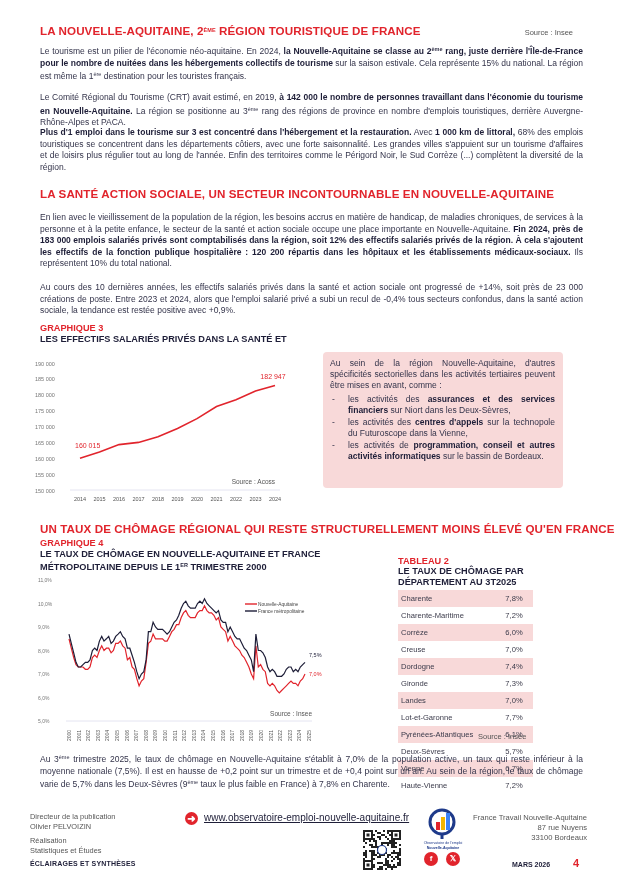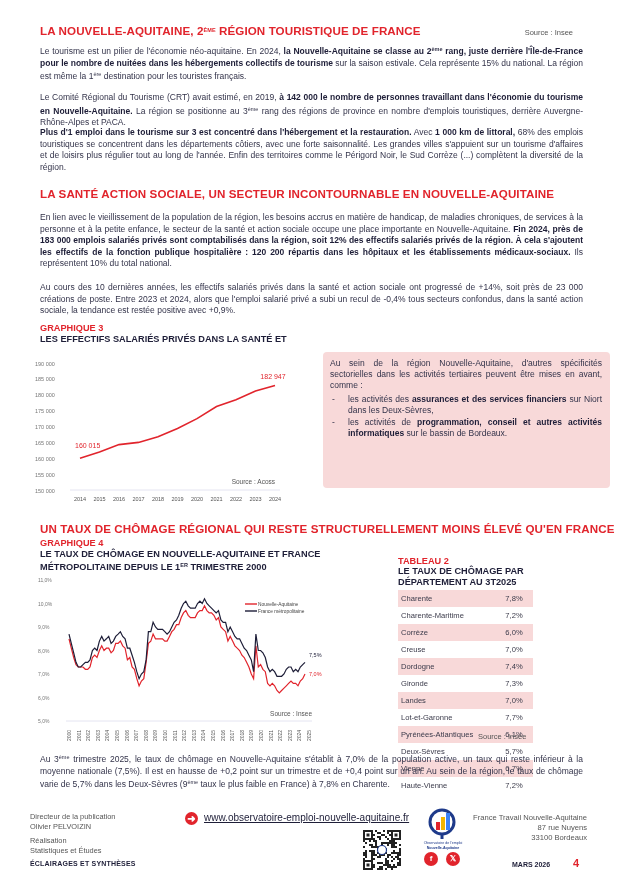--- a/index.html
+++ b/index.html
@@ -6,21 +6,21 @@
   html, body { width: 620px; height: 885px; background: #ffffff; overflow: hidden; }
   body { font-family: "Liberation Sans", sans-serif; color: #2a2a3a; position: relative; }
   .h-section { position: absolute; left: 40px; font-size: 11.6px; font-weight: bold; color: #e1242c; letter-spacing: 0.1px; }
   .src-top { position: absolute; right: 47px; top: 28px; font-size: 7.5px; color: #555; }
   .para { position: absolute; left: 40px; width: 543px; font-size: 8.5px; line-height: 11.6px; color: #33334a; text-align: justify; }
   .para b { color: #1e1e38; }
   sup { font-size: 5.5px; vertical-align: 3px; }
   .g-label { position: absolute; left: 40px; font-size: 9.2px; font-weight: bold; color: #e1242c; }
   .g-title { position: absolute; left: 40px; font-size: 9.2px; font-weight: bold; color: #1e1e38; line-height: 11px; }
   svg text { font-family: "Liberation Sans", sans-serif; }
-  .callout { position: absolute; left: 323px; top: 352px; width: 287px; height: 136px; background: #f8d9d9; border-radius: 4px; padding: 6px 8px 6px 7px; font-size: 8.5px; line-height: 11px; color: #33334a; }
+  .callout { position: absolute; left: 323px; top: 352px; width: 240px; height: 136px; background: #f8d9d9; border-radius: 4px; padding: 6px 8px 6px 7px; font-size: 8.5px; line-height: 11px; color: #33334a; }
   .callout p { text-align: justify; }
   .callout ul { list-style: none; margin-top: 3px; }
   .callout li { position: relative; padding-left: 18px; text-align: justify; margin-bottom: 1px; }
   .callout li::before { content: "-"; position: absolute; left: 2px; }
   .callout b { color: #1e1e38; }
   table.dep { position: absolute; left: 398px; top: 590px; width: 135px; border-collapse: collapse; font-size: 7.6px; color: #3a3a4a; }
   table.dep td { height: 17px; padding: 0 0 0 3px; margin-left: 34px; }
   table.dep td.v { text-align: center; padding-right: 6px; }
   table.dep tr:nth-child(odd) td { background: #f8d9d9; }
   .t-src { position: absolute; left: 478px; top: 732px; font-size: 7.5px; color: #555; }
@@ -84,20 +84,21 @@
     <circle cx="245" cy="30.39327499999999" r="0.1" fill="#e1242c"></circle>
     <text x="45" y="93.20237499999999" font-size="7" fill="#e1242c">160 015</text>
     <text x="243" y="24.39327499999999" font-size="7" fill="#e1242c" text-anchor="middle">182 947</text>
     <text x="245" y="129" font-size="6.5" fill="#555" text-anchor="end">Source : Acoss</text>
   </svg>
 
 <div class="callout">
   <p>Au sein de la région Nouvelle-Aquitaine, d'autres spécificités sectorielles dans les activités tertiaires peuvent être mises en avant, comme :</p>
   <ul>
     <li class="rich"><span>les activités des </span><b>assurances et des services financiers</b><span> sur Niort dans les Deux-Sèvres,</span></li>
+    <li class="rich"><span>les activités des </span><b>centres d'appels</b><span> sur la technopole du Futuroscope dans la Vienne,</span></li>
     <li class="rich"><span>les activités de </span><b>programmation, conseil et autres activités informatiques</b><span> sur le bassin de Bordeaux.</span></li>
   </ul>
 </div>
 
 <div class="h-section" style="top:522px;">UN TAUX DE CHÔMAGE RÉGIONAL QUI RESTE STRUCTURELLEMENT MOINS ÉLEVÉ QU'EN FRANCE</div>
 <div class="g-label" style="top:538px;">GRAPHIQUE 4</div>
 <div class="g-title" style="top:549px;">
   <div>LE TAUX DE CHÔMAGE EN NOUVELLE-AQUITAINE ET FRANCE</div>
   <div><span>MÉTROPOLITAINE DEPUIS LE 1</span><sup>ER</sup><span> TRIMESTRE 2000</span></div>
 </div>

